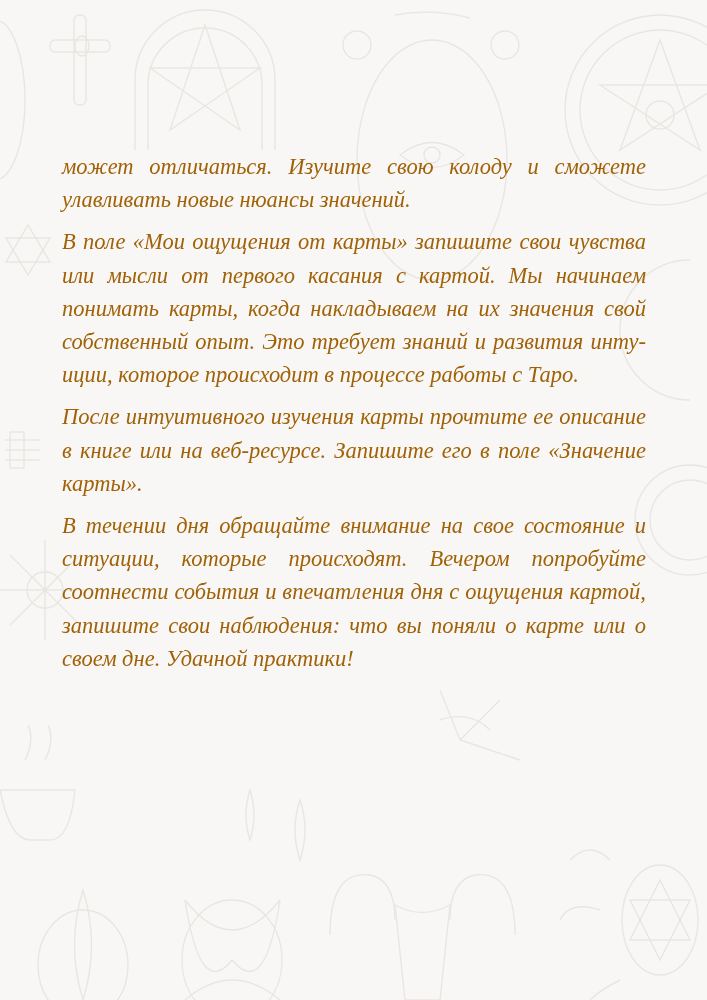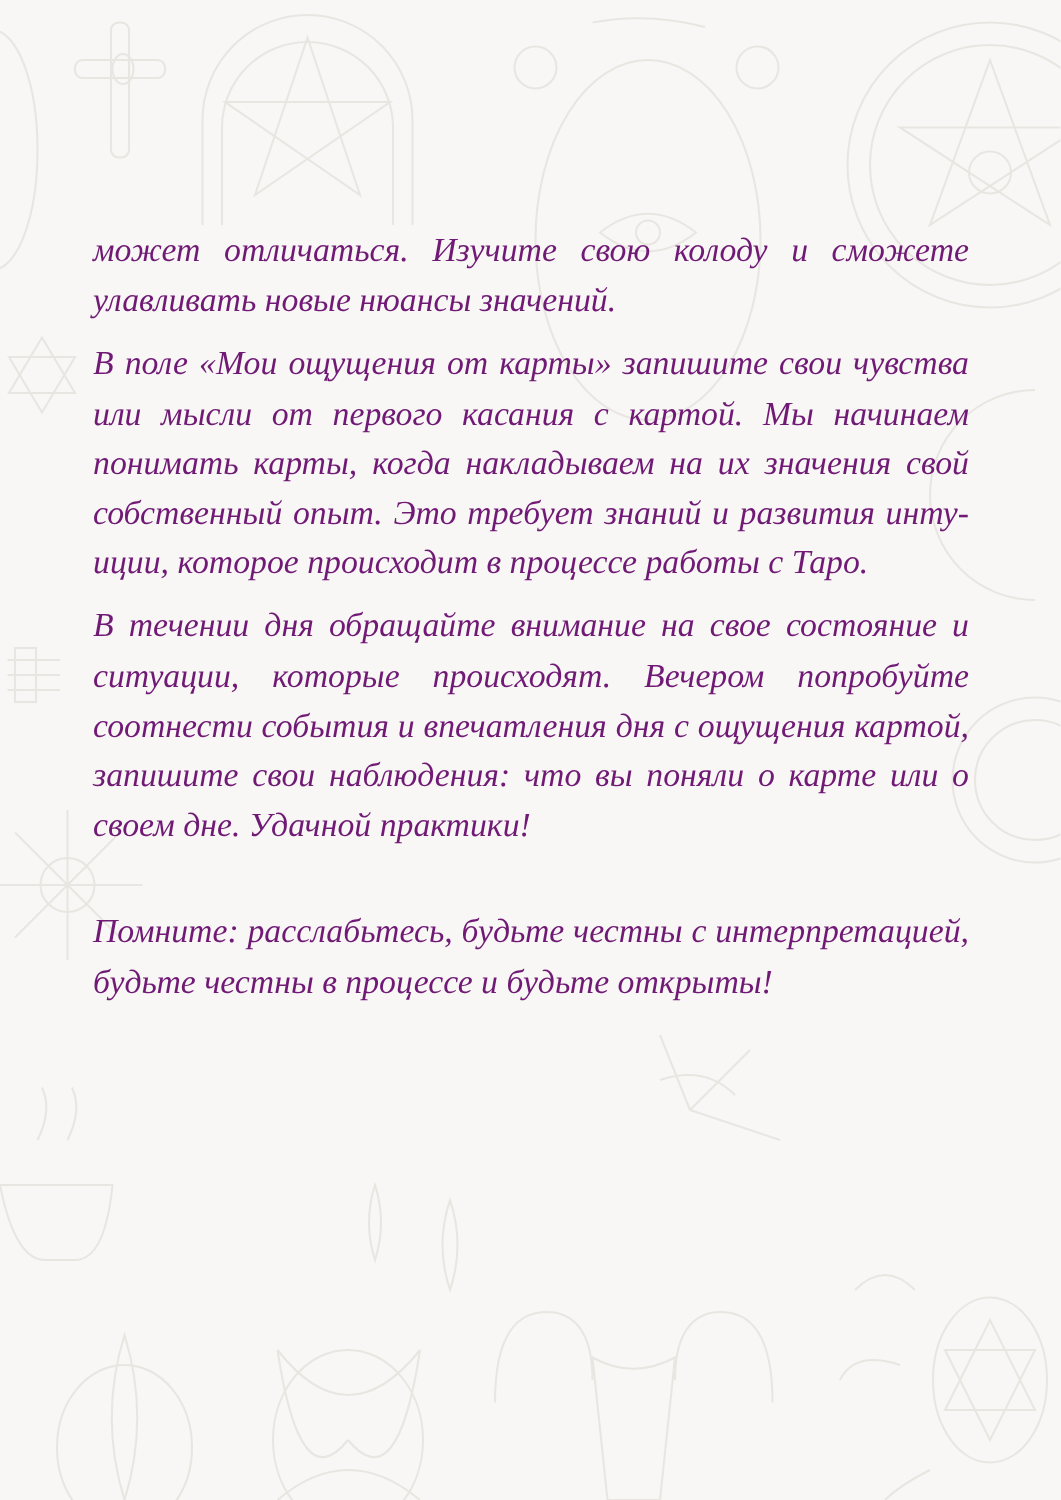--- a/index.html
+++ b/index.html
@@ -7,21 +7,21 @@
     width: 707px; height: 1000px; overflow: hidden;
     background: #f8f7f5;
     position: relative;
     font-family: "DejaVu Serif", "Liberation Serif", serif;
   }
   .bg-art { position: absolute; inset: 0; pointer-events: none; }
   .bg-art svg { width: 707px; height: 1000px; }
   .page-text {
     position: absolute;
     left: 62px; top: 150px; width: 584px;
-    color: #701a75;
+    color: #a16207;
     font-family: "Liberation Serif", "DejaVu Serif", serif;
     font-style: italic;
     font-size: 22.5px;
     line-height: 33.2px;
     text-align: justify;
     hyphens: manual;
   }
   .page-text p { margin: 0 0 9px 0; }
   .page-text p.gap-before { margin-top: 38px; }
 </style>
@@ -110,15 +110,15 @@
       <polygon points="660,880 690,940 630,940"></polygon>
       <polygon points="660,960 690,900 630,900"></polygon>
       <path d="M600 910 Q570 900 560 920 M610 860 Q590 840 570 860 M620 980 Q600 990 590 1000"></path>
     </g>
   </svg>
 </div>
 
 <div class="page-text">
   <p>может отличаться. Изучите свою колоду и сможете улавливать новые нюансы значений.</p>
   <p>В поле «Мои ощущения от карты» запишите свои чувства или мысли от первого касания с картой. Мы начинаем понимать карты, когда накладываем на их значения свой собственный опыт. Это требует знаний и развития инту­иции, которое происходит в процессе работы с Таро.</p>
+  <p>После интуитивного изучения карты прочти­те ее описание в книге или на веб-ресурсе. За­пишите его в поле «Значение карты».</p>
   <p>В течении дня обращайте внимание на свое со­стояние и ситуации, которые происходят. Ве­чером попробуйте соотнести события и впе­чатления дня с ощущения картой, запишите свои наблюдения: что вы поняли о карте или о своем дне. Удачной практики!</p>
-  <p class="gap-before">Помните: расслабьтесь, будьте честны с ин­терпретацией, будьте честны в процессе и будьте открыты!</p>
 </div>
 
 </body></html>

